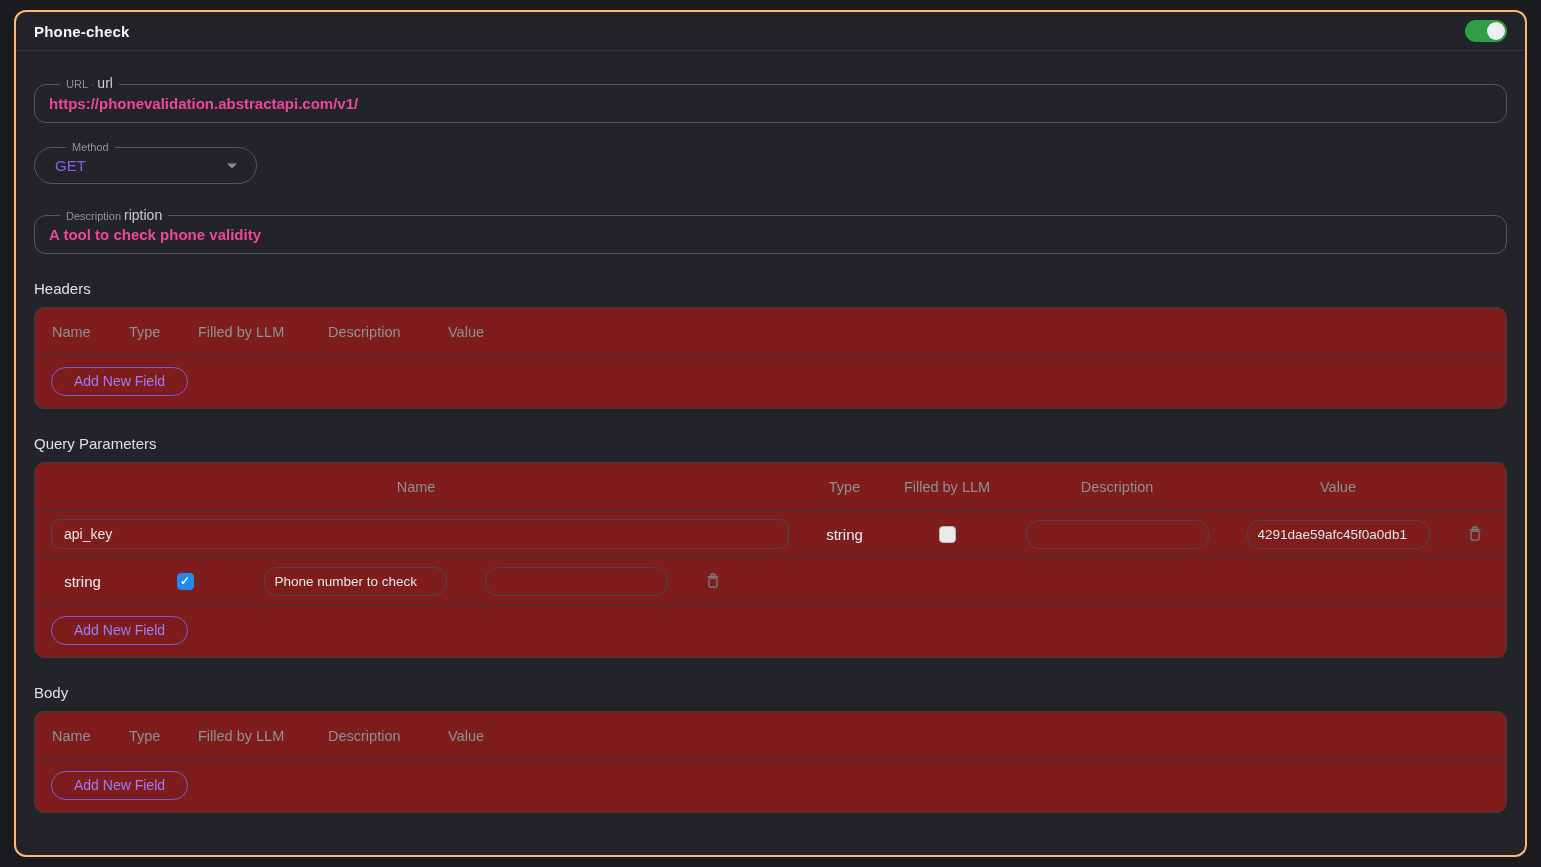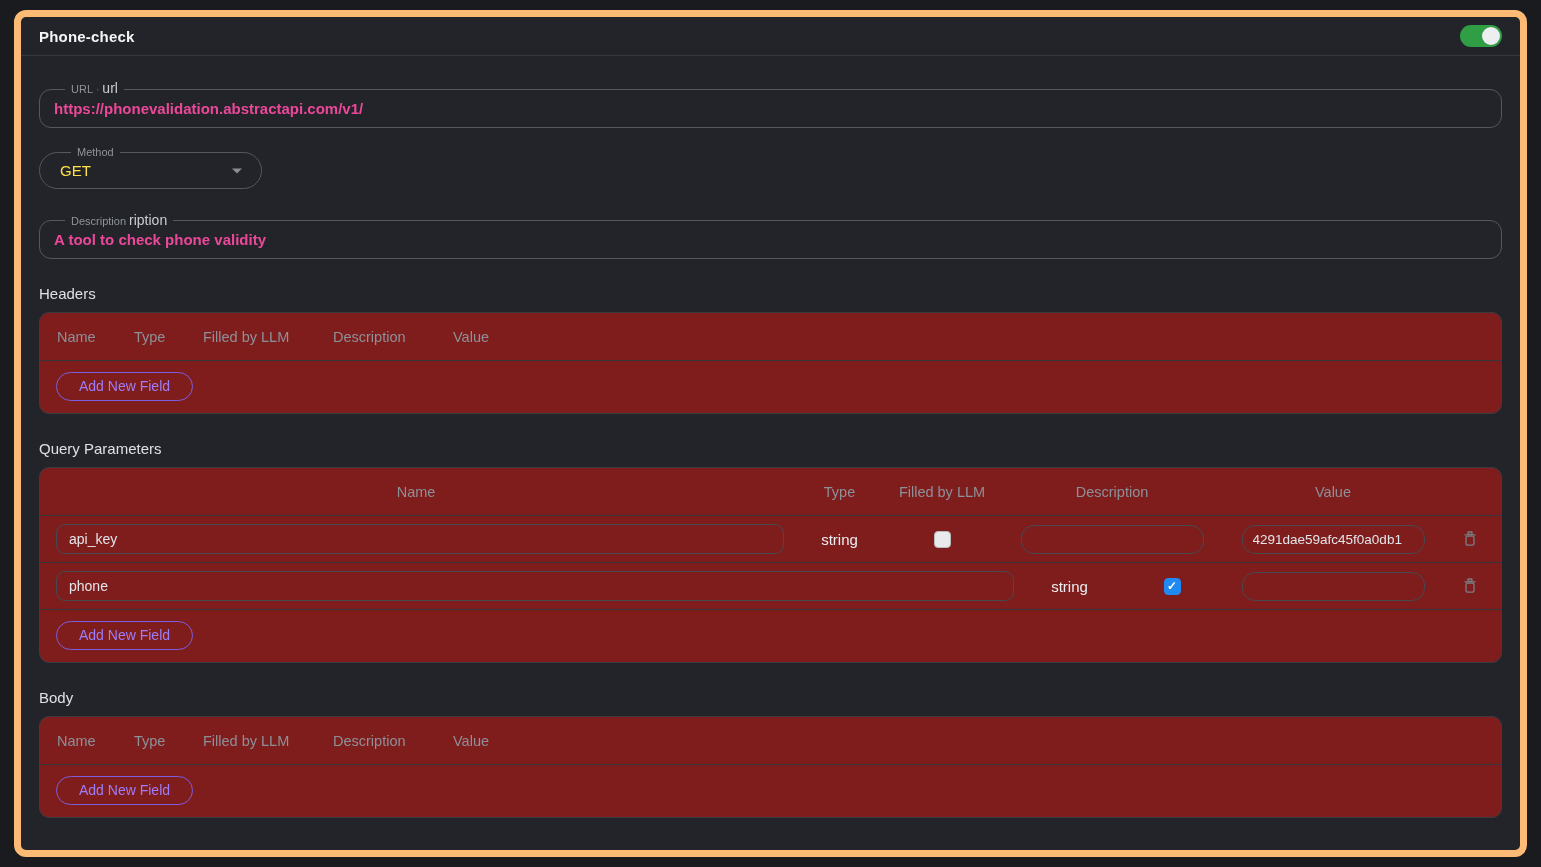--- a/index.html
+++ b/index.html
@@ -7,21 +7,21 @@
   body {
     background:#1a1b1f;
     font-family:"Liberation Sans", sans-serif;
     color:#e9ecef;
     overflow:hidden;
   }
   .card {
     margin:10px 14px;
     height:847px;
     background:#232429;
-    border:7px solid #fdba74;
+    border:2px solid #fdba74;
     border-radius:12px;
     overflow:hidden;
   }
   .card-header {
     height:39px;
     display:flex;
     align-items:center;
     justify-content:space-between;
     padding:0 18px;
     border-bottom:1px solid #36383e;
@@ -60,21 +60,21 @@
   .field-value-input {
     width:100%; background:transparent; border:none; outline:none;
     color:#ec4899; font-size:15px; font-family:"Liberation Sans", sans-serif;
     padding:1px 0 0 0;
     font-weight:bold;
   }
   fieldset.method-fieldset {
     width:223px; border-radius:22px; padding:2px 16px 9px 20px;
   }
   .select-row { display:flex; align-items:center; justify-content:space-between; }
-  .select-value { font-size:15px; color:#fde047; }
+  .select-value { font-size:15px; color:#8b5cf6; }
   .chevron-down { flex:none; margin-right:2px; }
 
   
   .section-title { font-size:15px; color:#dde0e4; margin:26px 0 10px 0; font-weight:400; }
 
   
   .tbl {
     border:1px solid #3a3c42;
     border-radius:10px;
     background:#7f1d1d;
@@ -233,30 +233,30 @@
             <svg width="14" height="16" viewBox="0 0 14 16">
               <rect x="5" y="1" width="4" height="2.4" rx="0.5" fill="none" stroke="#7a7e86" stroke-width="1.3"></rect>
               <line x1="1.5" y1="3.8" x2="12.5" y2="3.8" stroke="#7a7e86" stroke-width="1.3"></line>
               <rect x="3" y="5.2" width="8" height="9" rx="1.6" fill="none" stroke="#7a7e86" stroke-width="1.3"></rect>
             </svg>
           </button>
         </span>
       </div>
 
       <div class="qp-row qp-body-row">
-        <span class="col-name">
-          <input class="name-input" type="text" value="phone" style="">
-        </span>
         <span class="col-type">
           <span class="type-text">string</span>
         </span>
         <span class="col-filled">
           <span class="checkbox checked">
             <span class="check-glyph">✓</span>
           </span>
+        </span>
+        <span class="col-desc">
+          <input class="small-input" type="text" value="Phone number to check" style="">
         </span>
         <span class="col-value">
           <input class="small-input" type="text" value="" style="">
         </span>
         <span class="col-trash">
           <button class="trash-btn">
             <svg width="14" height="16" viewBox="0 0 14 16">
               <rect x="5" y="1" width="4" height="2.4" rx="0.5" fill="none" stroke="#7a7e86" stroke-width="1.3"></rect>
               <line x1="1.5" y1="3.8" x2="12.5" y2="3.8" stroke="#7a7e86" stroke-width="1.3"></line>
               <rect x="3" y="5.2" width="8" height="9" rx="1.6" fill="none" stroke="#7a7e86" stroke-width="1.3"></rect>

